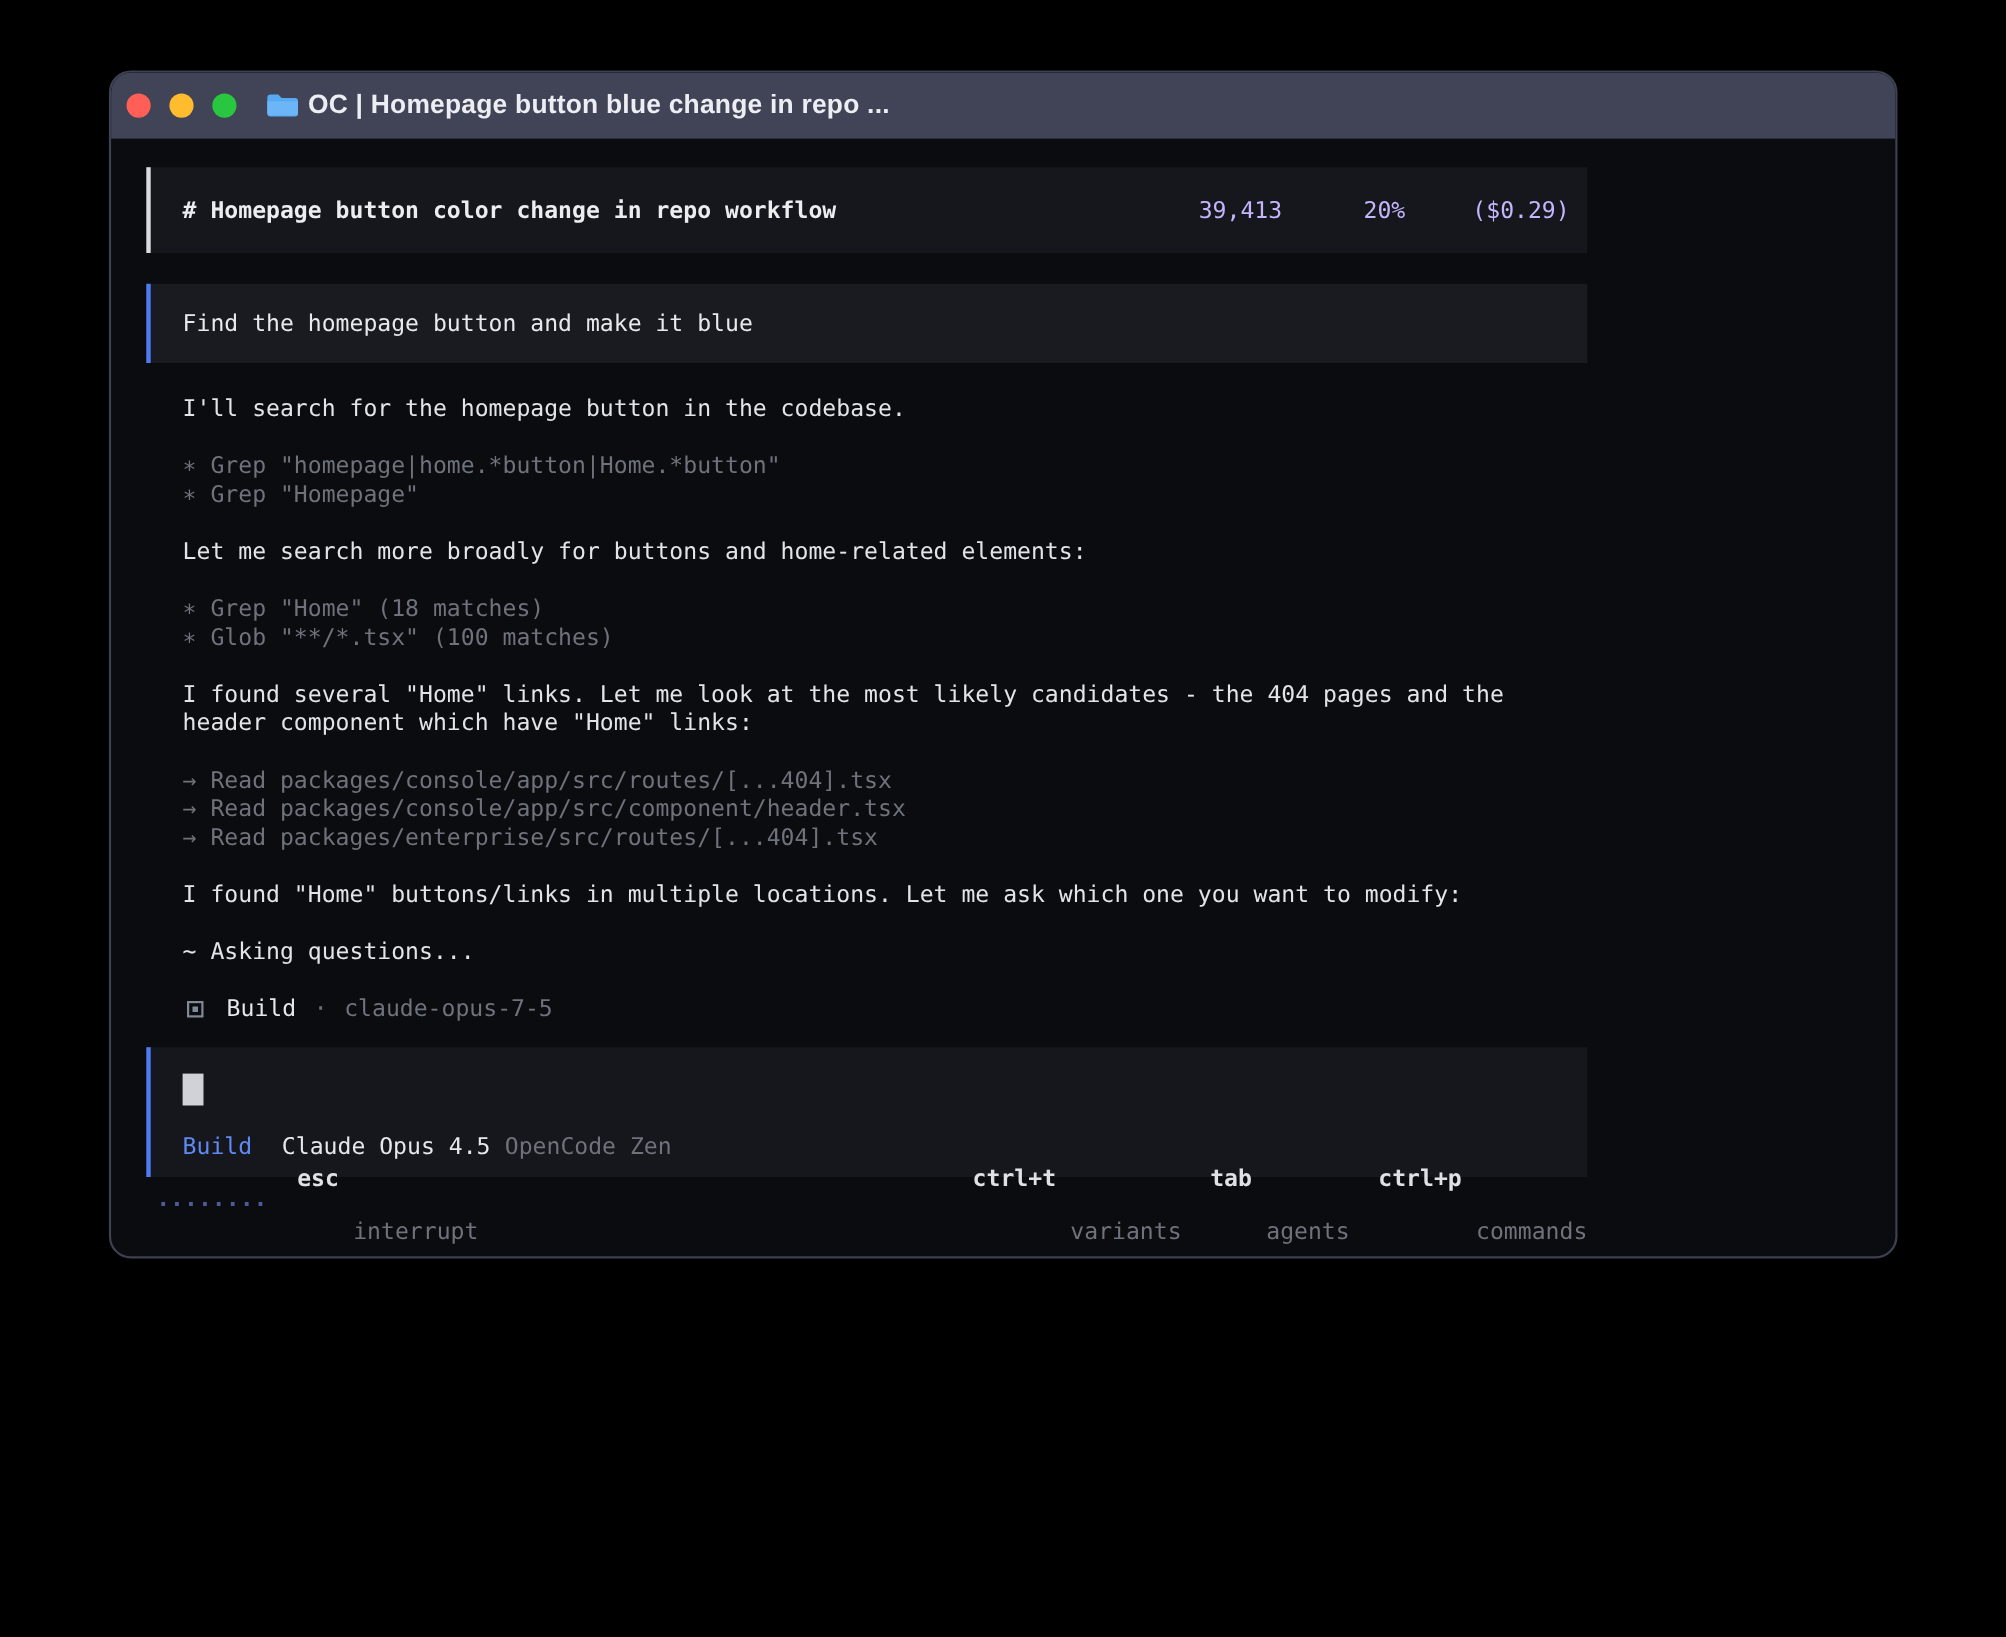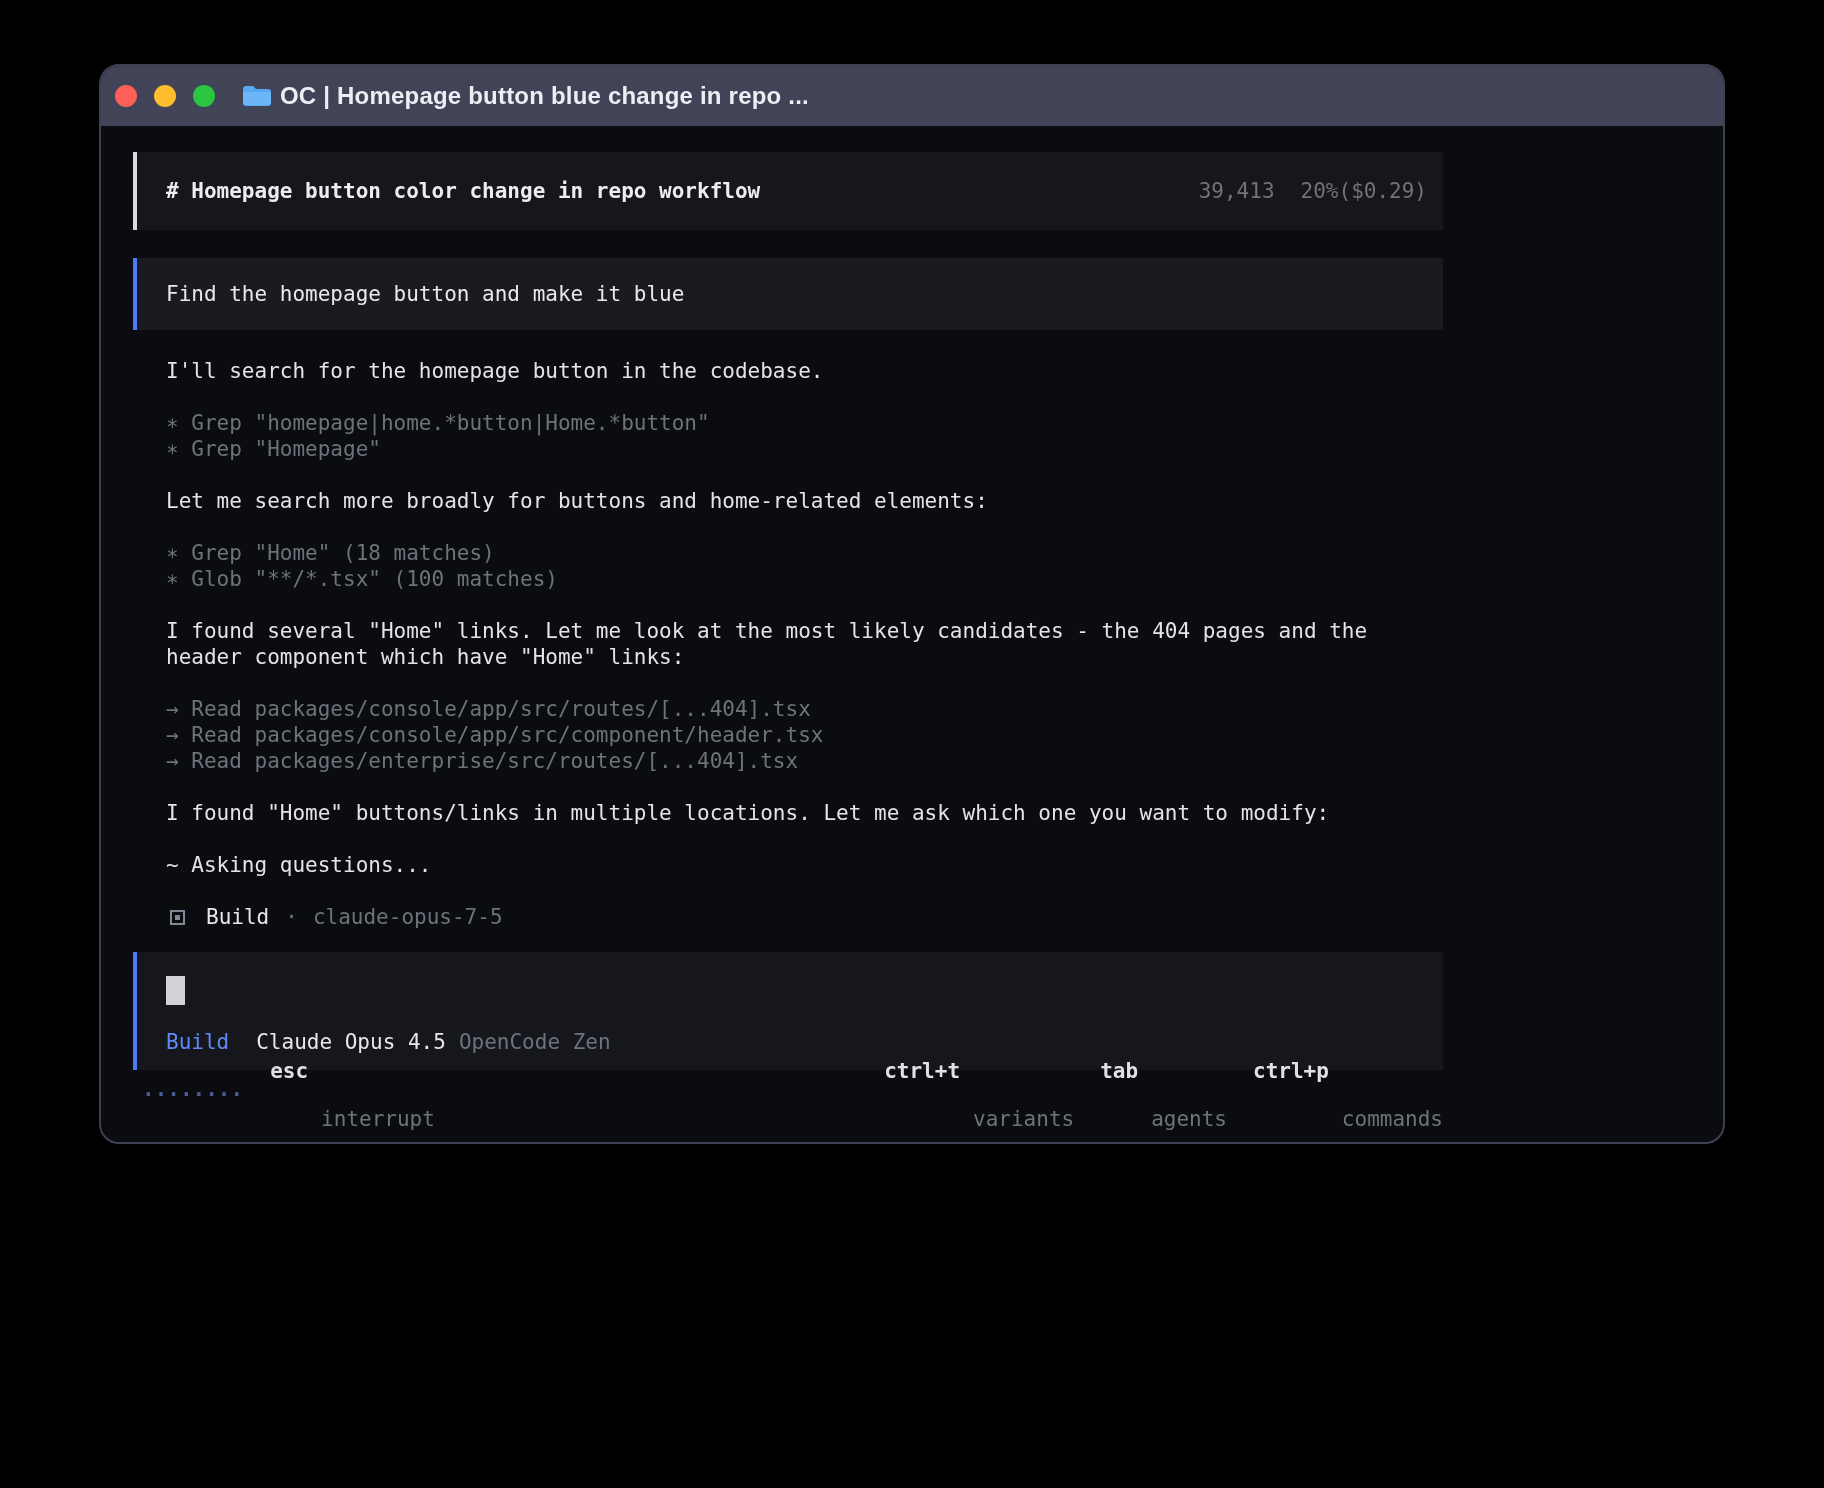--- a/index.html
+++ b/index.html
@@ -31,23 +31,23 @@
   
   .term { padding: 26px 0 0 32px; height: 728px; font-size: 21px; color: #e3e4e8; }
   .col { width: 1310px; }
 
   .session-header {
     height: 78px; background: #16171c; border-left: 4px solid #d9dbe0;
     display: flex; align-items: center; justify-content: space-between;
     padding: 0 16px 0 29px; margin-bottom: 28px;
   }
   .sh-title { font-weight: bold; color: #ecedf1; }
-  .sh-stats { color: #737373; display: inline-flex; align-items: center; }
+  .sh-stats { color: #c4b5fd; display: inline-flex; align-items: center; gap: 48px; }
   .sh-stats .pct { margin-left: 26px; }
-  .sh-stats .cost { margin-left: 0; }
+  .sh-stats .cost { margin-left: 13px; }
 
   .user-block {
     height: 72px; background: #1a1b21; border-left: 4px solid #4c7cf5;
     display: flex; align-items: center; padding-left: 29px; margin-bottom: 28px;
     color: #e8e9ec;
   }
 
   #transcript { padding-left: 33px; }
   .line { height: 26px; line-height: 26px; white-space: pre; }
   .line.normal { color: #e3e4e8; }

